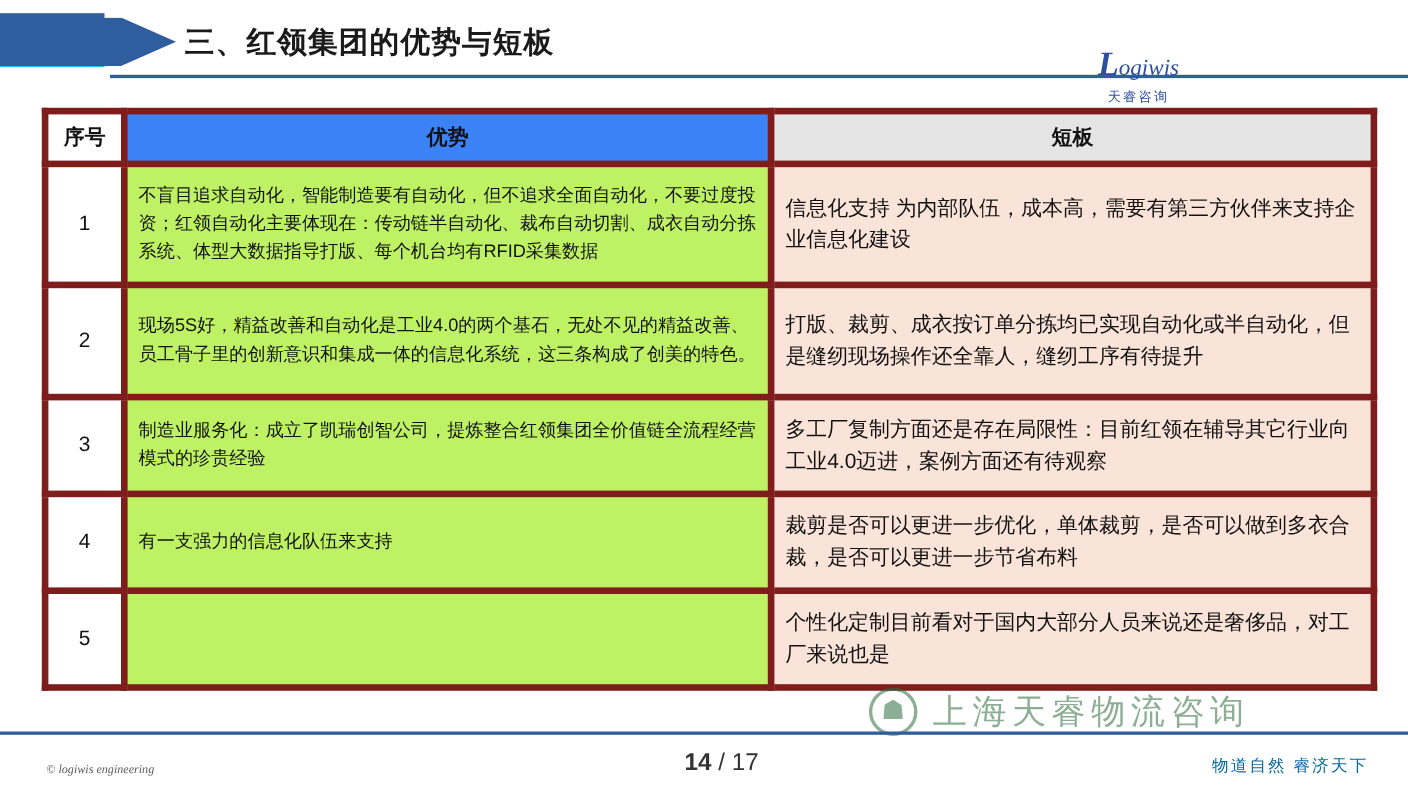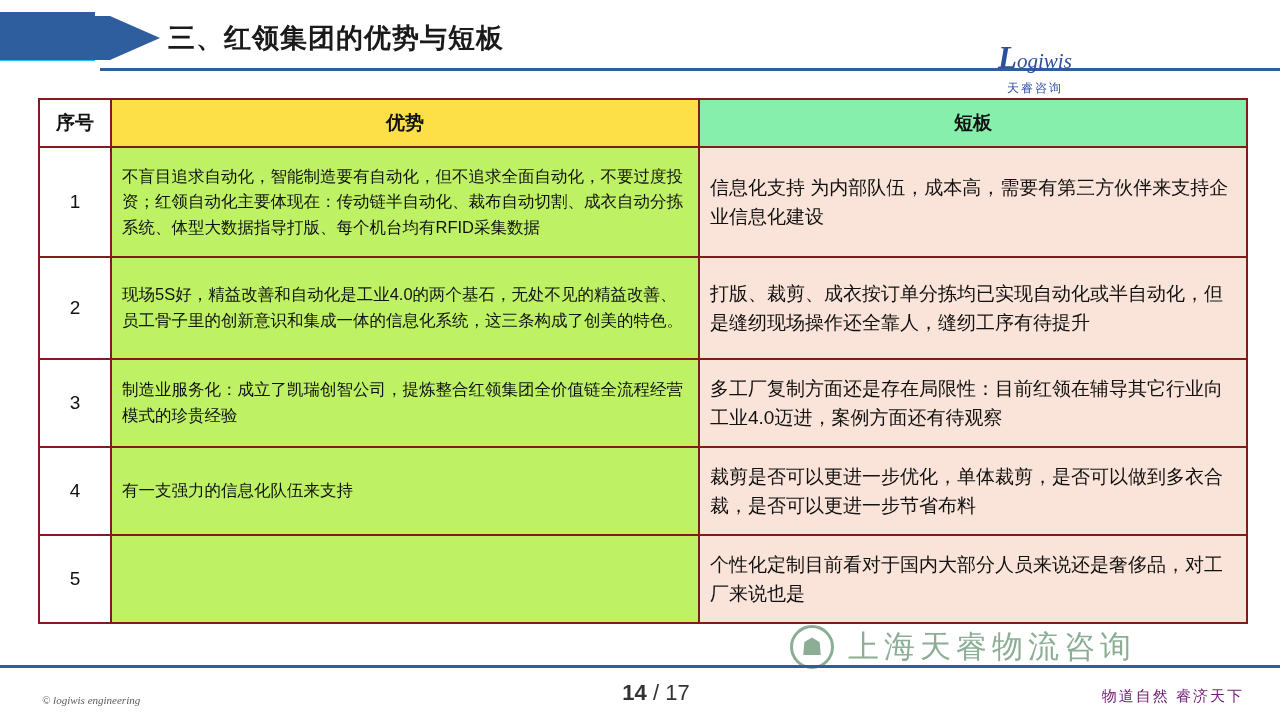--- a/index.html
+++ b/index.html
@@ -89,38 +89,38 @@
     position: absolute;
     left: 38px; top: 98px;
     width: 1208px;
   }
   table.adv {
     border-collapse: collapse;
     width: 1208px;
     table-layout: fixed;
   }
   table.adv td, table.adv th {
-    border: 2px solid #7f1d1d;
+    border: 6px solid #7f1d1d;
     vertical-align: middle;
     padding: 8px 10px;
   }
   .col-no   { width: 72px; }
   .col-adv  { width: 588px; }
   .col-weak { width: 548px; }
 
   thead th {
     height: 48px;
     font-size: 19px;
     font-weight: bold;
     color: #111;
     text-align: center;
   }
   th.h-no   { background: #ffffff; }
-  th.h-adv  { background: #fde047; }
-  th.h-weak { background: #86efac; }
+  th.h-adv  { background: #3b82f6; }
+  th.h-weak { background: #e5e5e5; }
 
   td.c-no {
     background: #ffffff;
     text-align: center;
     font-size: 19px;
     color: #111;
   }
   td.c-adv {
     background: #bef264;
     font-size: 16.5px;
@@ -161,21 +161,21 @@
     text-align: center;
     font-size: 22px;
     color: #333;
     padding-left: 32px;
   }
   .footer-center .pg { font-weight: bold; }
   .footer-right {
     position: absolute;
     right: 36px; bottom: 14px;
     font-size: 15px;
-    color: #701a75;
+    color: #0369a1;
     letter-spacing: 2px;
   }
 
   
   .watermark {
     position: absolute;
     left: 790px; top: 625px;
     display: flex;
     align-items: center;
     gap: 14px;

